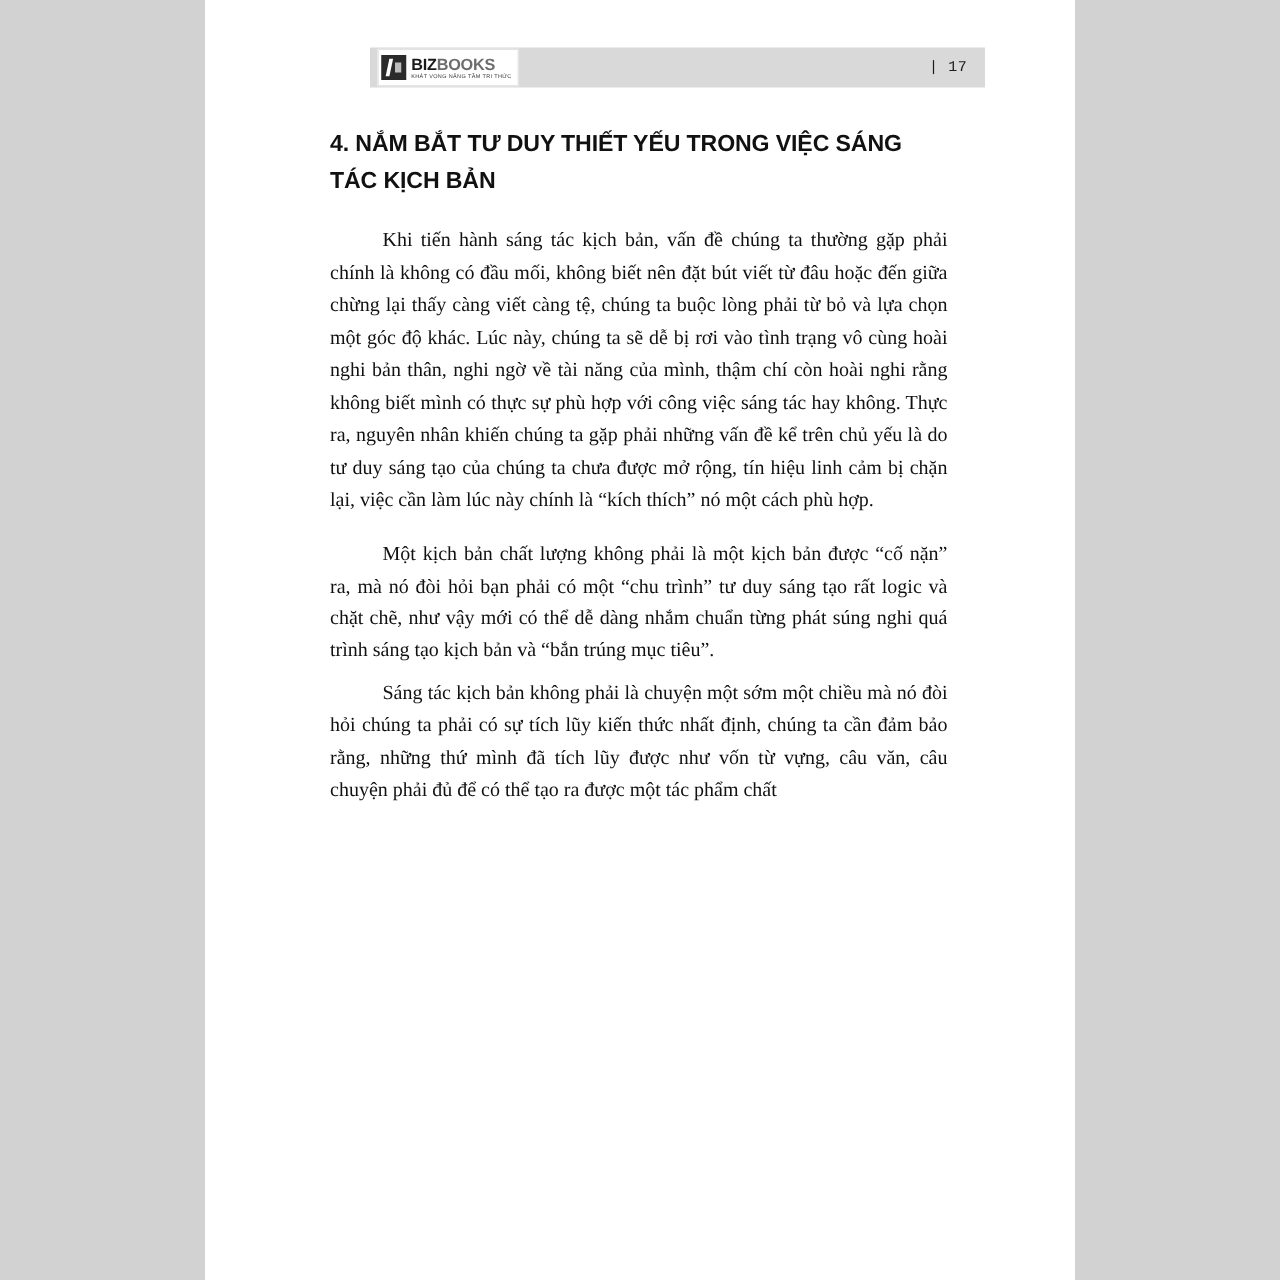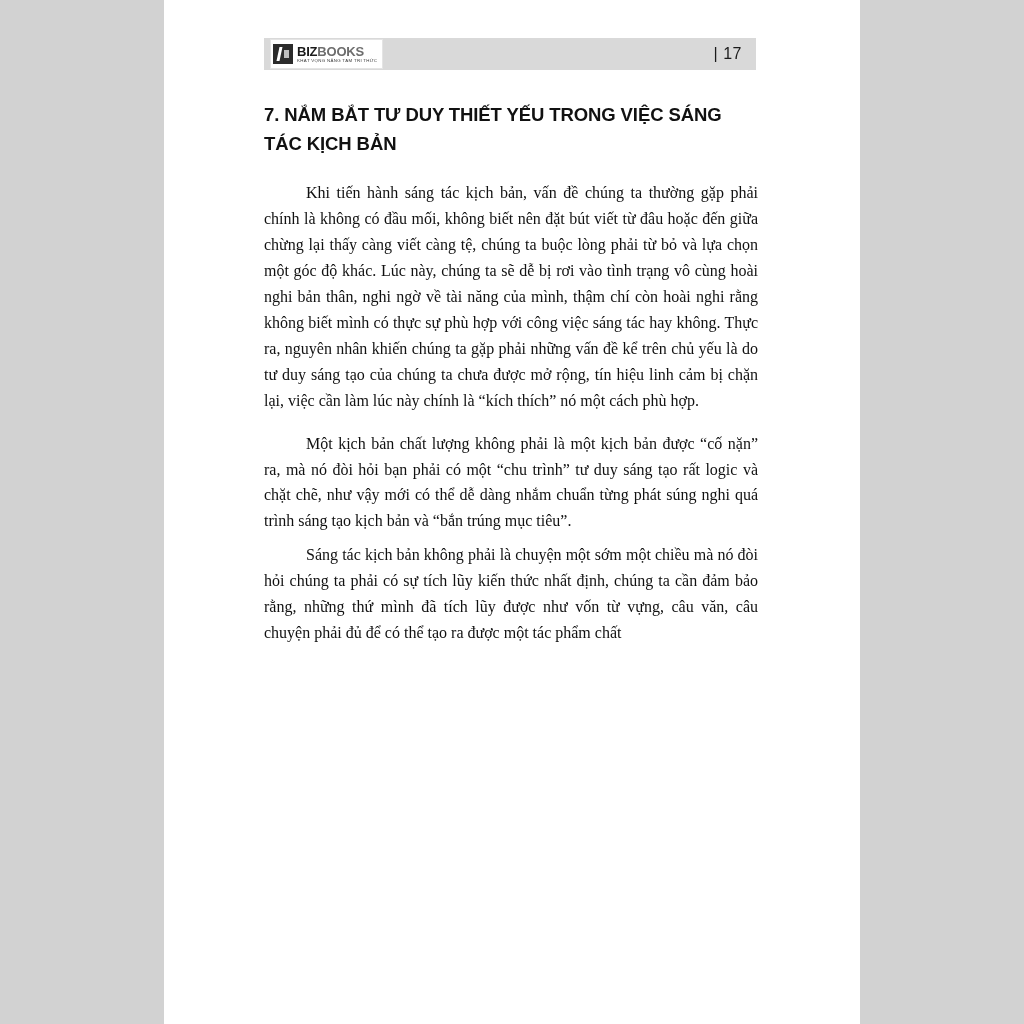--- a/index.html
+++ b/index.html
@@ -33,20 +33,21 @@
     width: 500px;
   }
   
   .header-bar {
     position: relative;
     width: 492px;
     height: 32px;
     background: #d9d9d9;
     display: flex;
     align-items: center;
+    margin-left: 32px;
   }
   .logo-block {
     display: flex;
     align-items: center;
     height: 26px;
     margin-left: 6px;
     background: #ffffff;
     padding: 1px 5px 1px 2px;
     border: 1px solid #e4e4e4;
   }
@@ -91,22 +92,22 @@
   .logo-sub {
     font-family: "Liberation Sans", sans-serif;
     font-size: 4.4px;
     letter-spacing: 0.3px;
     color: #3a3a3a;
     margin-top: 1px;
   }
   .page-number {
     margin-left: auto;
     margin-right: 14px;
-    font-family: Liberation Sans, sans-serif;
-    font-size: 16px;
+    font-family: Liberation Mono, monospace;
+    font-size: 12px;
     color: #1b1b1b;
     letter-spacing: 0.5px;
   }
   
   .chapter-title {
     margin-top: 30px;
     font-family: "Liberation Sans", sans-serif;
     font-weight: bold;
     font-size: 18.5px;
     line-height: 1.58;
@@ -147,21 +148,21 @@
         <div class="logo-block">
           <div class="logo-mark"></div>
           <div class="logo-text">
             <div class="logo-title"><span>BIZ</span><span class="light">BOOKS</span></div>
             <div class="logo-sub">KHÁT VỌNG NÂNG TẦM TRI THỨC</div>
           </div>
         </div>
         <div class="page-number">| 17</div>
       </div>
 
-      <h1 class="chapter-title">7. NẮM BẮT TƯ DUY THIẾT YẾU TRONG VIỆC SÁNG TÁC KỊCH BẢN</h1>
+      <h1 class="chapter-title">4. NẮM BẮT TƯ DUY THIẾT YẾU TRONG VIỆC SÁNG TÁC KỊCH BẢN</h1>
 
       <p class="body first-para">Khi tiến hành sáng tác kịch bản, vấn đề chúng ta thường gặp phải chính là không có đầu mối, không biết nên đặt bút viết từ đâu hoặc đến giữa chừng lại thấy càng viết càng tệ, chúng ta buộc lòng phải từ bỏ và lựa chọn một góc độ khác. Lúc này, chúng ta sẽ dễ bị rơi vào tình trạng vô cùng hoài nghi bản thân, nghi ngờ về tài năng của mình, thậm chí còn hoài nghi rằng không biết mình có thực sự phù hợp với công việc sáng tác hay không. Thực ra, nguyên nhân khiến chúng ta gặp phải những vấn đề kể trên chủ yếu là do tư duy sáng tạo của chúng ta chưa được mở rộng, tín hiệu linh cảm bị chặn lại, việc cần làm lúc này chính là “kích thích” nó một cách phù hợp.</p>
 
       <p class="body second-para">Một kịch bản chất lượng không phải là một kịch bản được “cố nặn” ra, mà nó đòi hỏi bạn phải có một “chu trình” tư duy sáng tạo rất logic và chặt chẽ, như vậy mới có thể dễ dàng nhắm chuẩn từng phát súng nghi quá trình sáng tạo kịch bản và “bắn trúng mục tiêu”.</p>
 
 
       <p class="body last-para">Sáng tác kịch bản không phải là chuyện một sớm một chiều mà nó đòi hỏi chúng ta phải có sự tích lũy kiến thức nhất định, chúng ta cần đảm bảo rằng, những thứ mình đã tích lũy được như vốn từ vựng, câu văn, câu chuyện phải đủ để có thể tạo ra được một tác phẩm chất</p>
 
     </div>
   </div>

